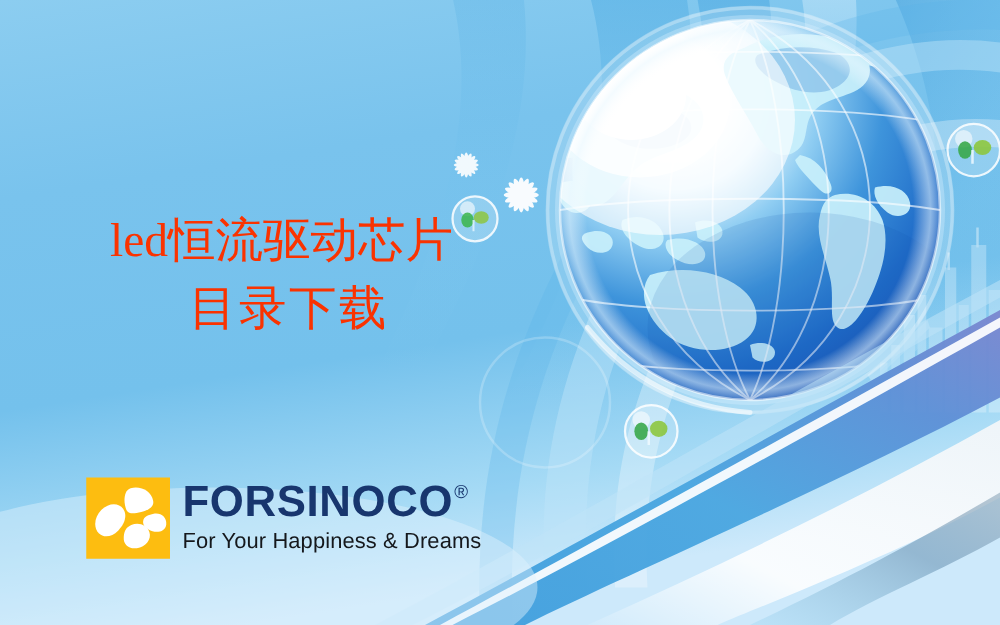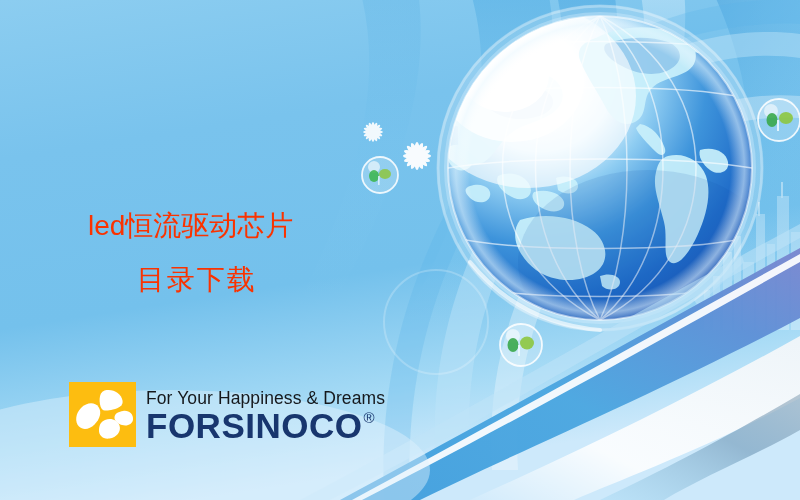--- a/index.html
+++ b/index.html
@@ -12,26 +12,25 @@
     background:linear-gradient(170deg,#8ccdf0 0%,#7ec6ee 22%,#72c0ec 45%,#86cdf1 68%,#abdcf6 85%,#c9e8fa 100%);
   }
   #stage svg.layer{position:absolute;left:0;top:0;width:800px;height:500px;display:block;}
 
   
   .headline{
     position:absolute;
     left:88px; top:166px;
     z-index:40;
     color:#fa3300;
-    font-size:28px;
+    font-size:38px;
     line-height:54px;
     letter-spacing:0px;
     white-space:nowrap;
-    font-family:Liberation Sans, sans-serif;
-    margin-top:33px;
+    font-family:Liberation Serif, serif;
   }
   .headline .l1{display:block;text-align:left;}
   .headline .l2{display:block;text-align:center;padding-left:12px;letter-spacing:2px;}
 
   
   #logo{
     position:absolute;
     left:69px; top:382px;
     z-index:50;
     display:flex;
@@ -367,21 +366,21 @@
           <path d="M54,29 C60,28 64.5,32 64,37.5 C63.5,42.5 58,44.5 53,43
                    C48.5,41.6 45,38.5 45.5,35 C46,31 50,29.8 54,29 Z"></path>
           <path d="M12,26 C18,20 26,20 29.5,25 C33,30 31,37 25.5,42.5
                    C20.5,47.5 14,48.5 10,44.5 C5.5,40 6.5,31.5 12,26 Z"></path>
           <path d="M36,38 C42,35.5 48.5,38 50.5,43.5 C52.5,49.5 47.5,55.5 40.5,56.5
                    C34,57.4 29.5,53.5 30,47.5 C30.4,42.5 32,39.8 36,38 Z"></path>
         </g>
       </svg>
     </div>
     <div id="logo-text">
-      <div id="brand-tagline">For Your Happiness &amp; Dreams</div>
       <div id="brand-row">
         <span id="brand-name">FORSINOCO</span>
         <span id="brand-reg">®</span>
       </div>
+      <div id="brand-tagline">For Your Happiness &amp; Dreams</div>
     </div>
   </div>
 
 </div>
 
 </body></html>

